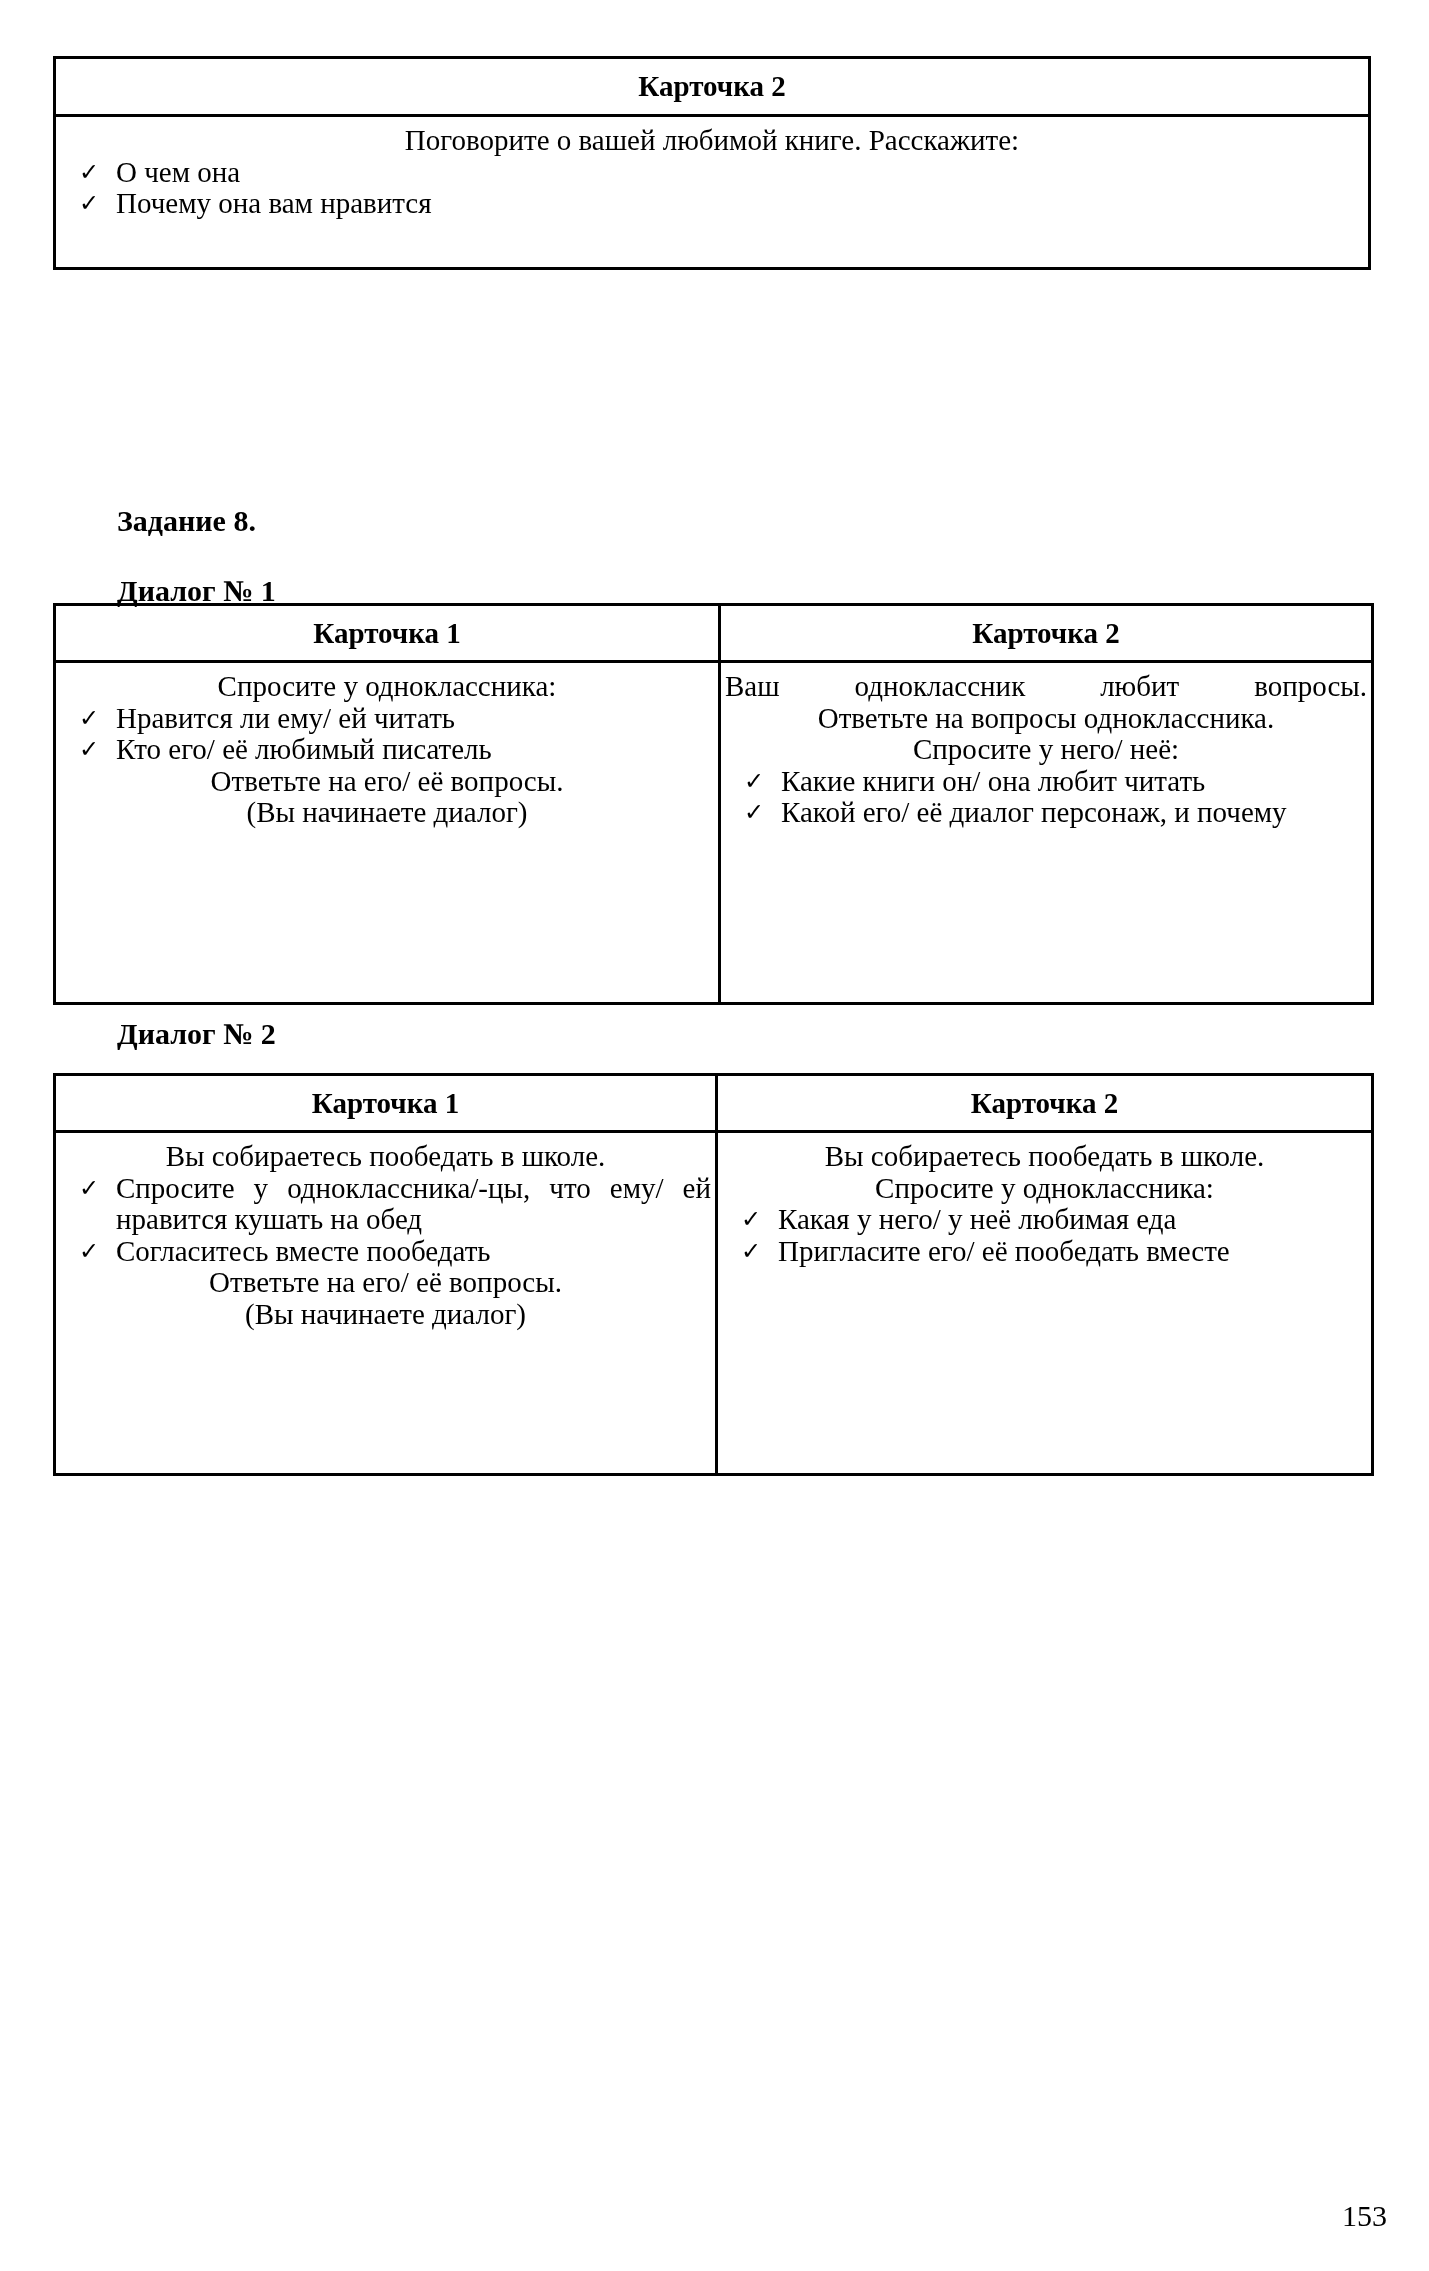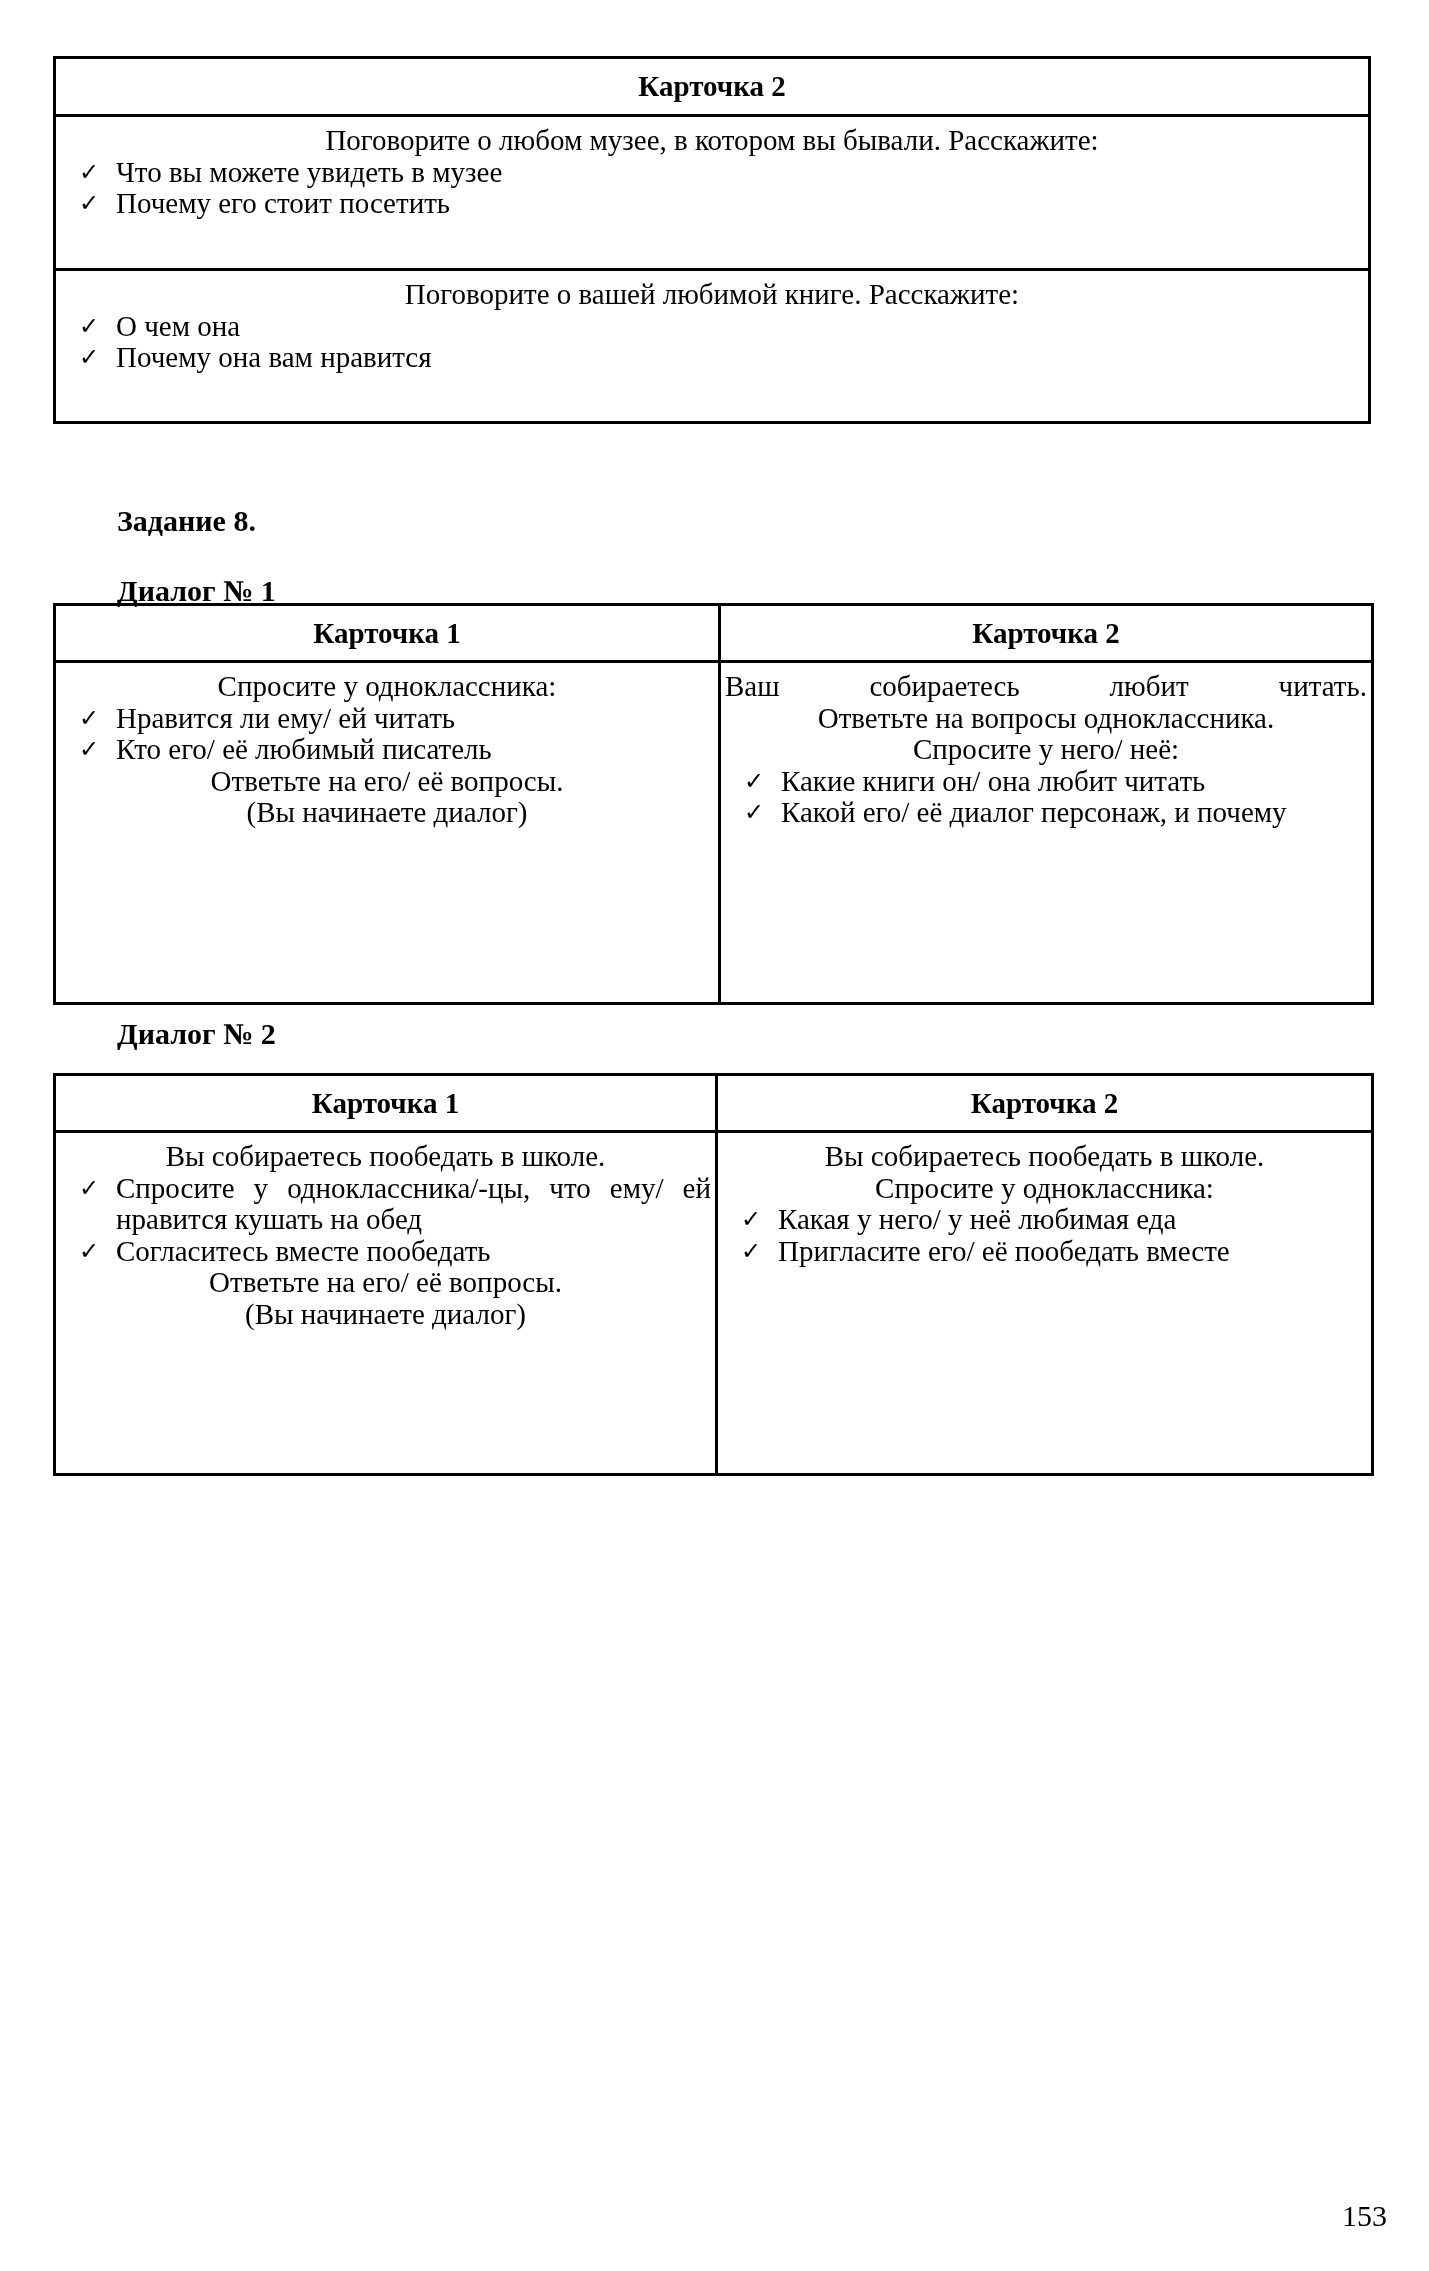--- a/index.html
+++ b/index.html
@@ -87,33 +87,20 @@
   </style>
 </head>
 <body>
 
 <table class="card-table" id="table-card23">
   <tbody>
       <tr>
     <td class="card-header">Карточка 2</td>
   </tr>
   <tr>
-    <td class="card-body" style="height:139px;">
-      <span class="line">Поговорите о любом музее, в котором вы бывали. Расскажите:</span>
-      <div class="check-item">
-        <span class="check-icon">✓</span>
-        <span class="check-text">Что вы можете увидеть в музее</span>
-      </div>
-      <div class="check-item">
-        <span class="check-icon">✓</span>
-        <span class="check-text">Почему его стоит посетить</span>
-      </div>
-    </td>
-  </tr>
-  <tr>
     <td class="card-body" style="height:138px;">
       <span class="line">Поговорите о вашей любимой книге. Расскажите:</span>
       <div class="check-item">
         <span class="check-icon">✓</span>
         <span class="check-text">О чем она</span>
       </div>
       <div class="check-item">
         <span class="check-icon">✓</span>
         <span class="check-text">Почему она вам нравится</span>
       </div>
@@ -143,21 +130,21 @@
         <span class="check-text">Нравится ли ему/ ей читать</span>
       </div>
       <div class="check-item">
         <span class="check-icon">✓</span>
         <span class="check-text">Кто его/ её любимый писатель</span>
       </div>
       <span class="line">Ответьте на его/ её вопросы.</span>
       <span class="line">(Вы начинаете диалог)</span>
     </td>
     <td class="card-body">
-      <span class="line" style="text-align-last: justify;">Ваш собираетесь любит читать.</span>
+      <span class="line" style="text-align-last: justify;">Ваш одноклассник любит вопросы.</span>
       <span class="line">Ответьте на вопросы одноклассника.</span>
       <span class="line">Спросите у него/ неё:</span>
       <div class="check-item">
         <span class="check-icon">✓</span>
         <span class="check-text">Какие книги он/ она любит читать</span>
       </div>
       <div class="check-item">
         <span class="check-icon">✓</span>
         <span class="check-text">Какой его/ её диалог персонаж, и почему</span>
       </div>

